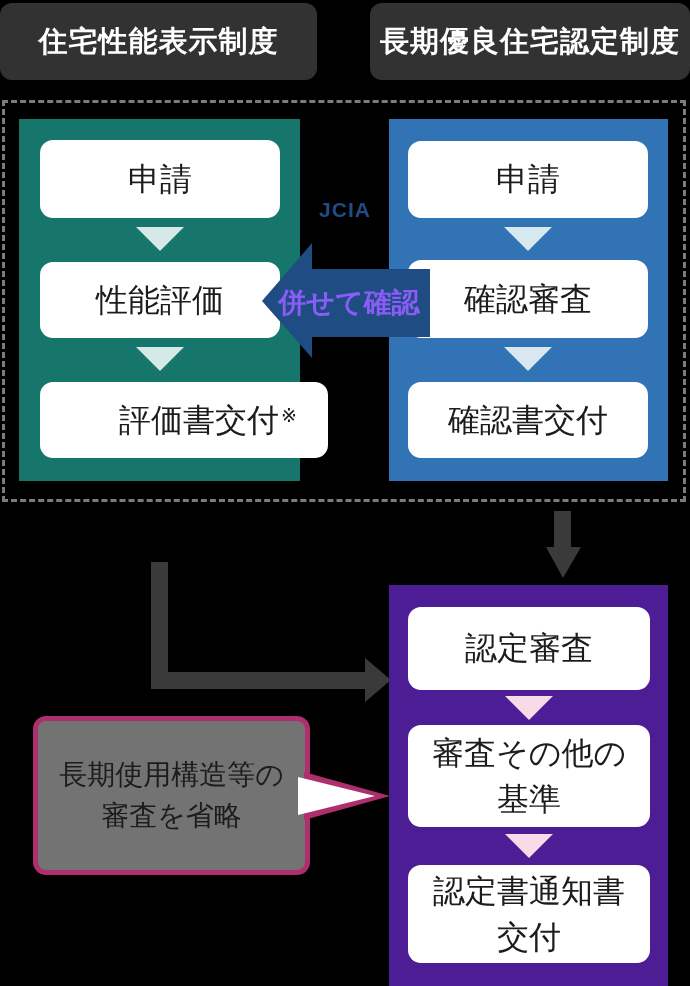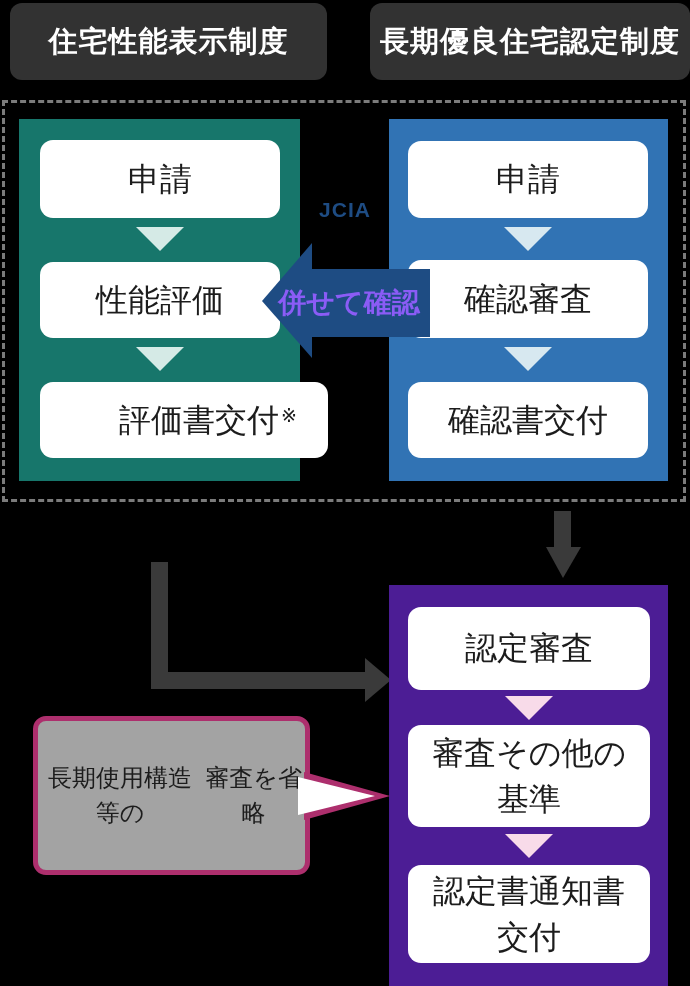--- a/index.html
+++ b/index.html
@@ -19,21 +19,21 @@
     background: #323232;
     border-radius: 12px;
     display: flex;
     align-items: center;
     justify-content: center;
     color: #ffffff;
     font-size: 29px;
     font-weight: bold;
     letter-spacing: 1px;
   }
-  .hdr-left  { left: 10px;    width: 317px; }
+  .hdr-left  { left: 0;    width: 317px; }
   .hdr-right { left: 370px; width: 320px; }
 
   
   .dashed-box {
     position: absolute;
     left: 2px; top: 100px;
     width: 678px; height: 396px;
     border: 3px dashed #7b7b7b;
   }
 
@@ -167,29 +167,29 @@
     border-top: 22px solid transparent;
     border-bottom: 22px solid transparent;
     border-left: 26px solid #3a3a3a;
   }
 
   
   .callout {
     position: absolute;
     left: 33px; top: 716px;
     width: 267px; height: 149px;
-    background: #a3a3a3;
+    background: #737373;
     border: 5px solid #ad2f6d;
     border-radius: 13px;
     display: flex;
-    flex-direction: row;
+    flex-direction: column;
     align-items: center;
     justify-content: center;
     color: #1c1c1c;
-    font-size: 24px;
+    font-size: 28px;
     line-height: 1.45;
     text-align: center;
     z-index: 3;
   }
   .callout-tail-outer {
     position: absolute;
     left: 304px; top: 772px;
     width: 0; height: 0;
     border-top: 24px solid transparent;
     border-bottom: 24px solid transparent;

